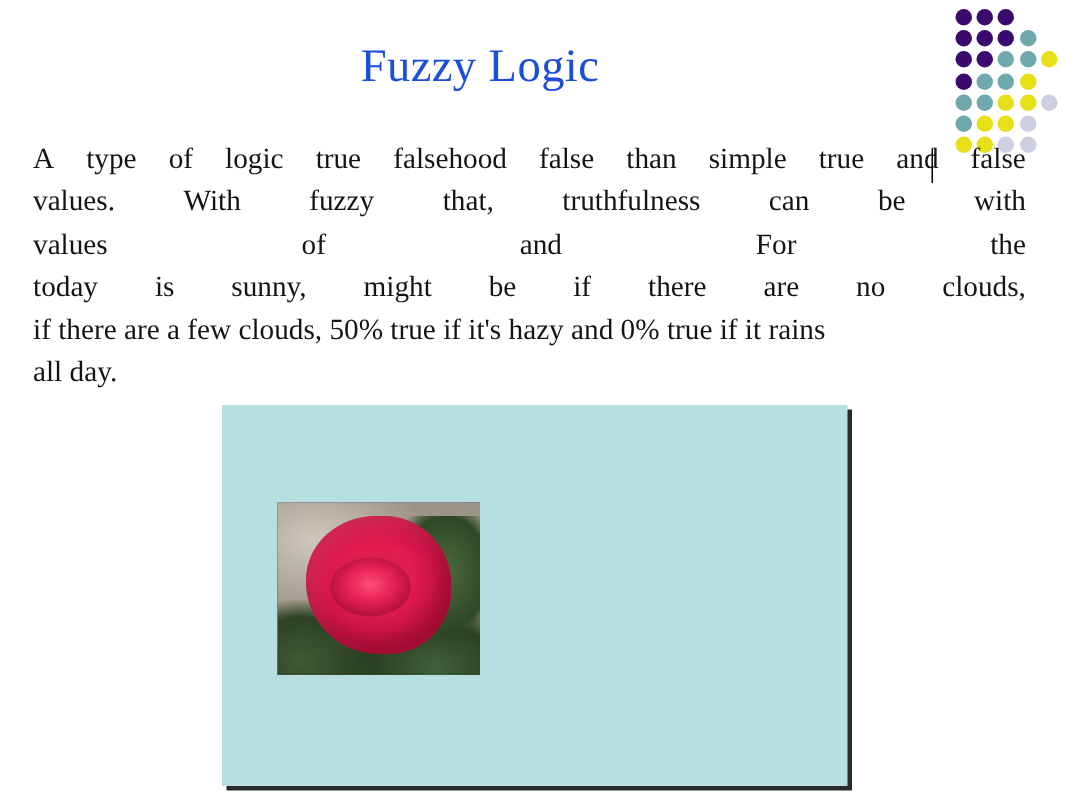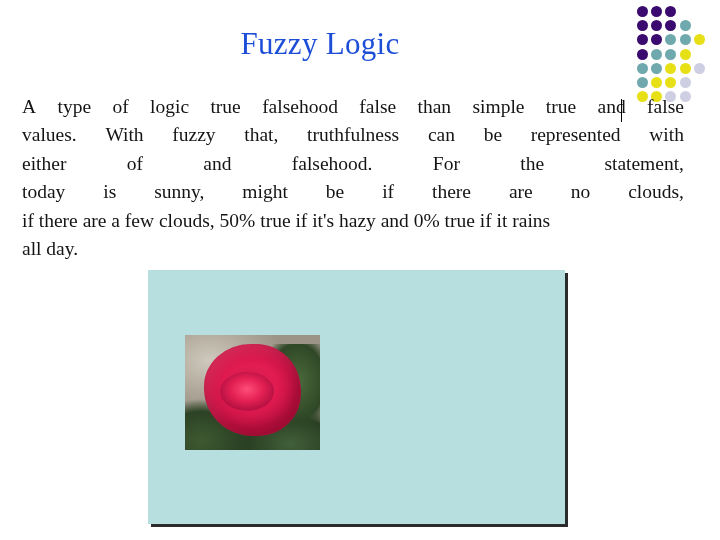--- a/index.html
+++ b/index.html
@@ -304,31 +304,28 @@
       <span>false</span>
     </span>
   <span class="line justified" id="bl2">
       <span>values.</span>
       <span>With</span>
       <span>fuzzy</span>
       <span>that,</span>
       <span>truthfulness</span>
       <span>can</span>
       <span>be</span>
-      <span>represented</span>
       <span>with</span>
     </span>
   <span class="line justified" id="bl3">
-      <span>either</span>
+      <span>values</span>
       <span>of</span>
       <span>and</span>
-      <span>falsehood.</span>
       <span>For</span>
       <span>the</span>
-      <span>statement,</span>
     </span>
   <span class="line justified" id="bl4">
       <span>today</span>
       <span>is</span>
       <span>sunny,</span>
       <span>might</span>
       <span>be</span>
       <span>if</span>
       <span>there</span>
       <span>are</span>

